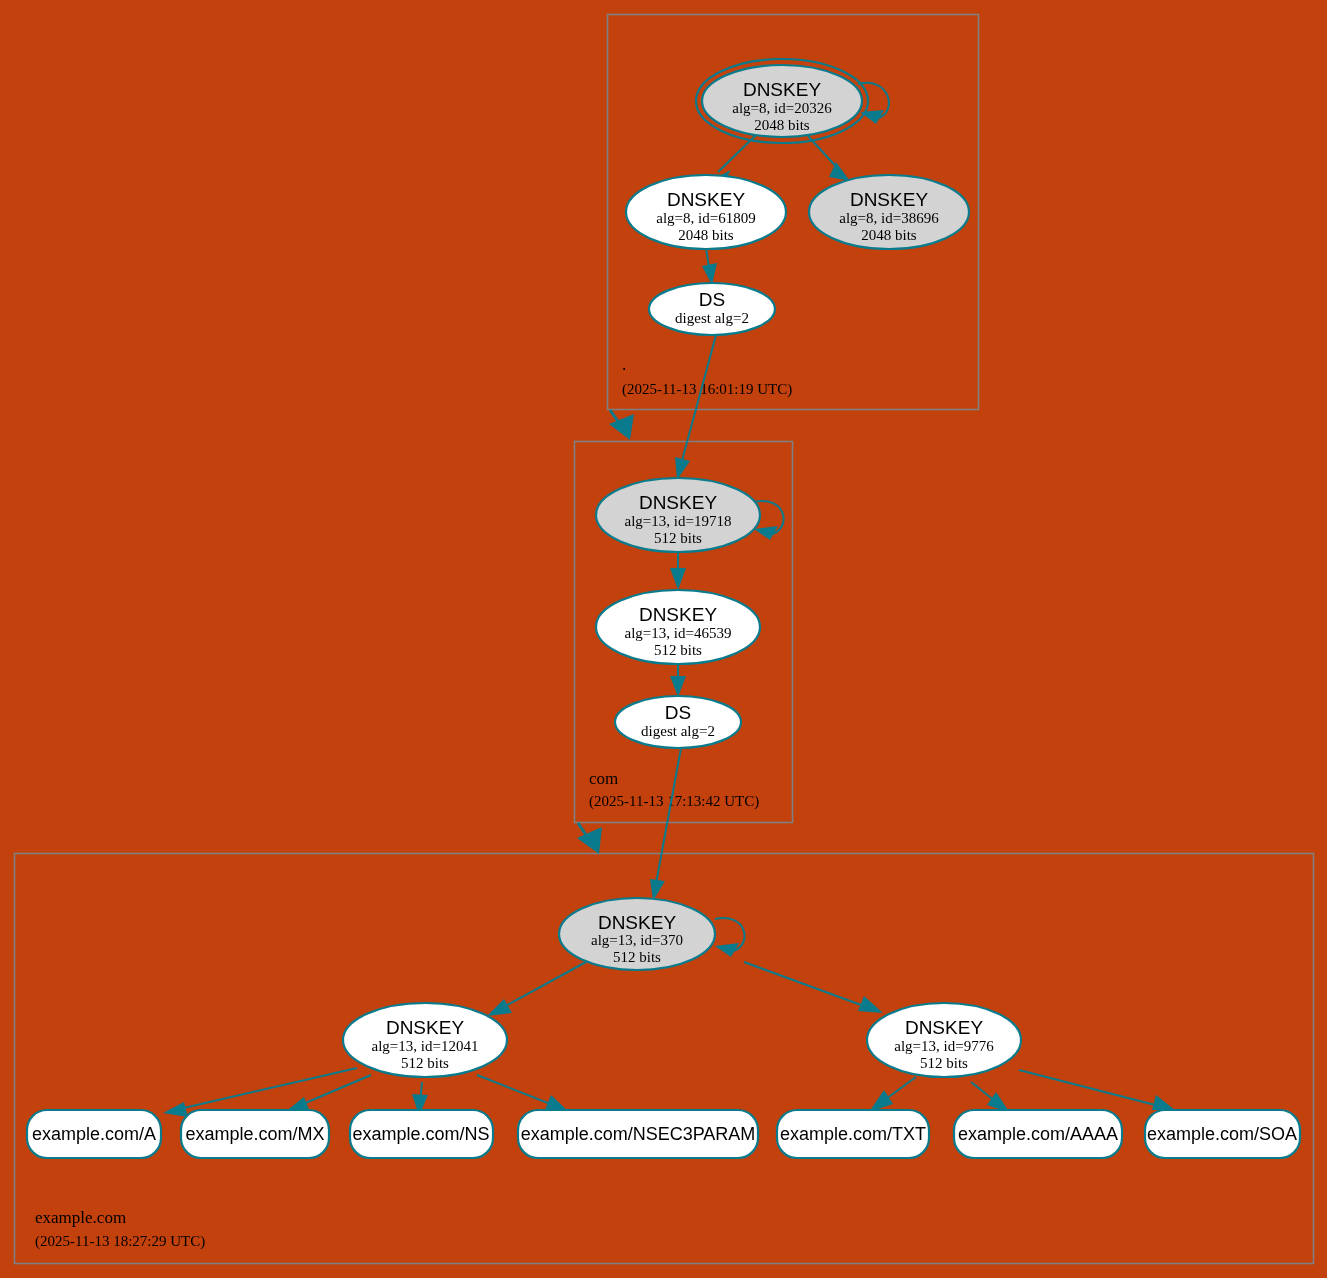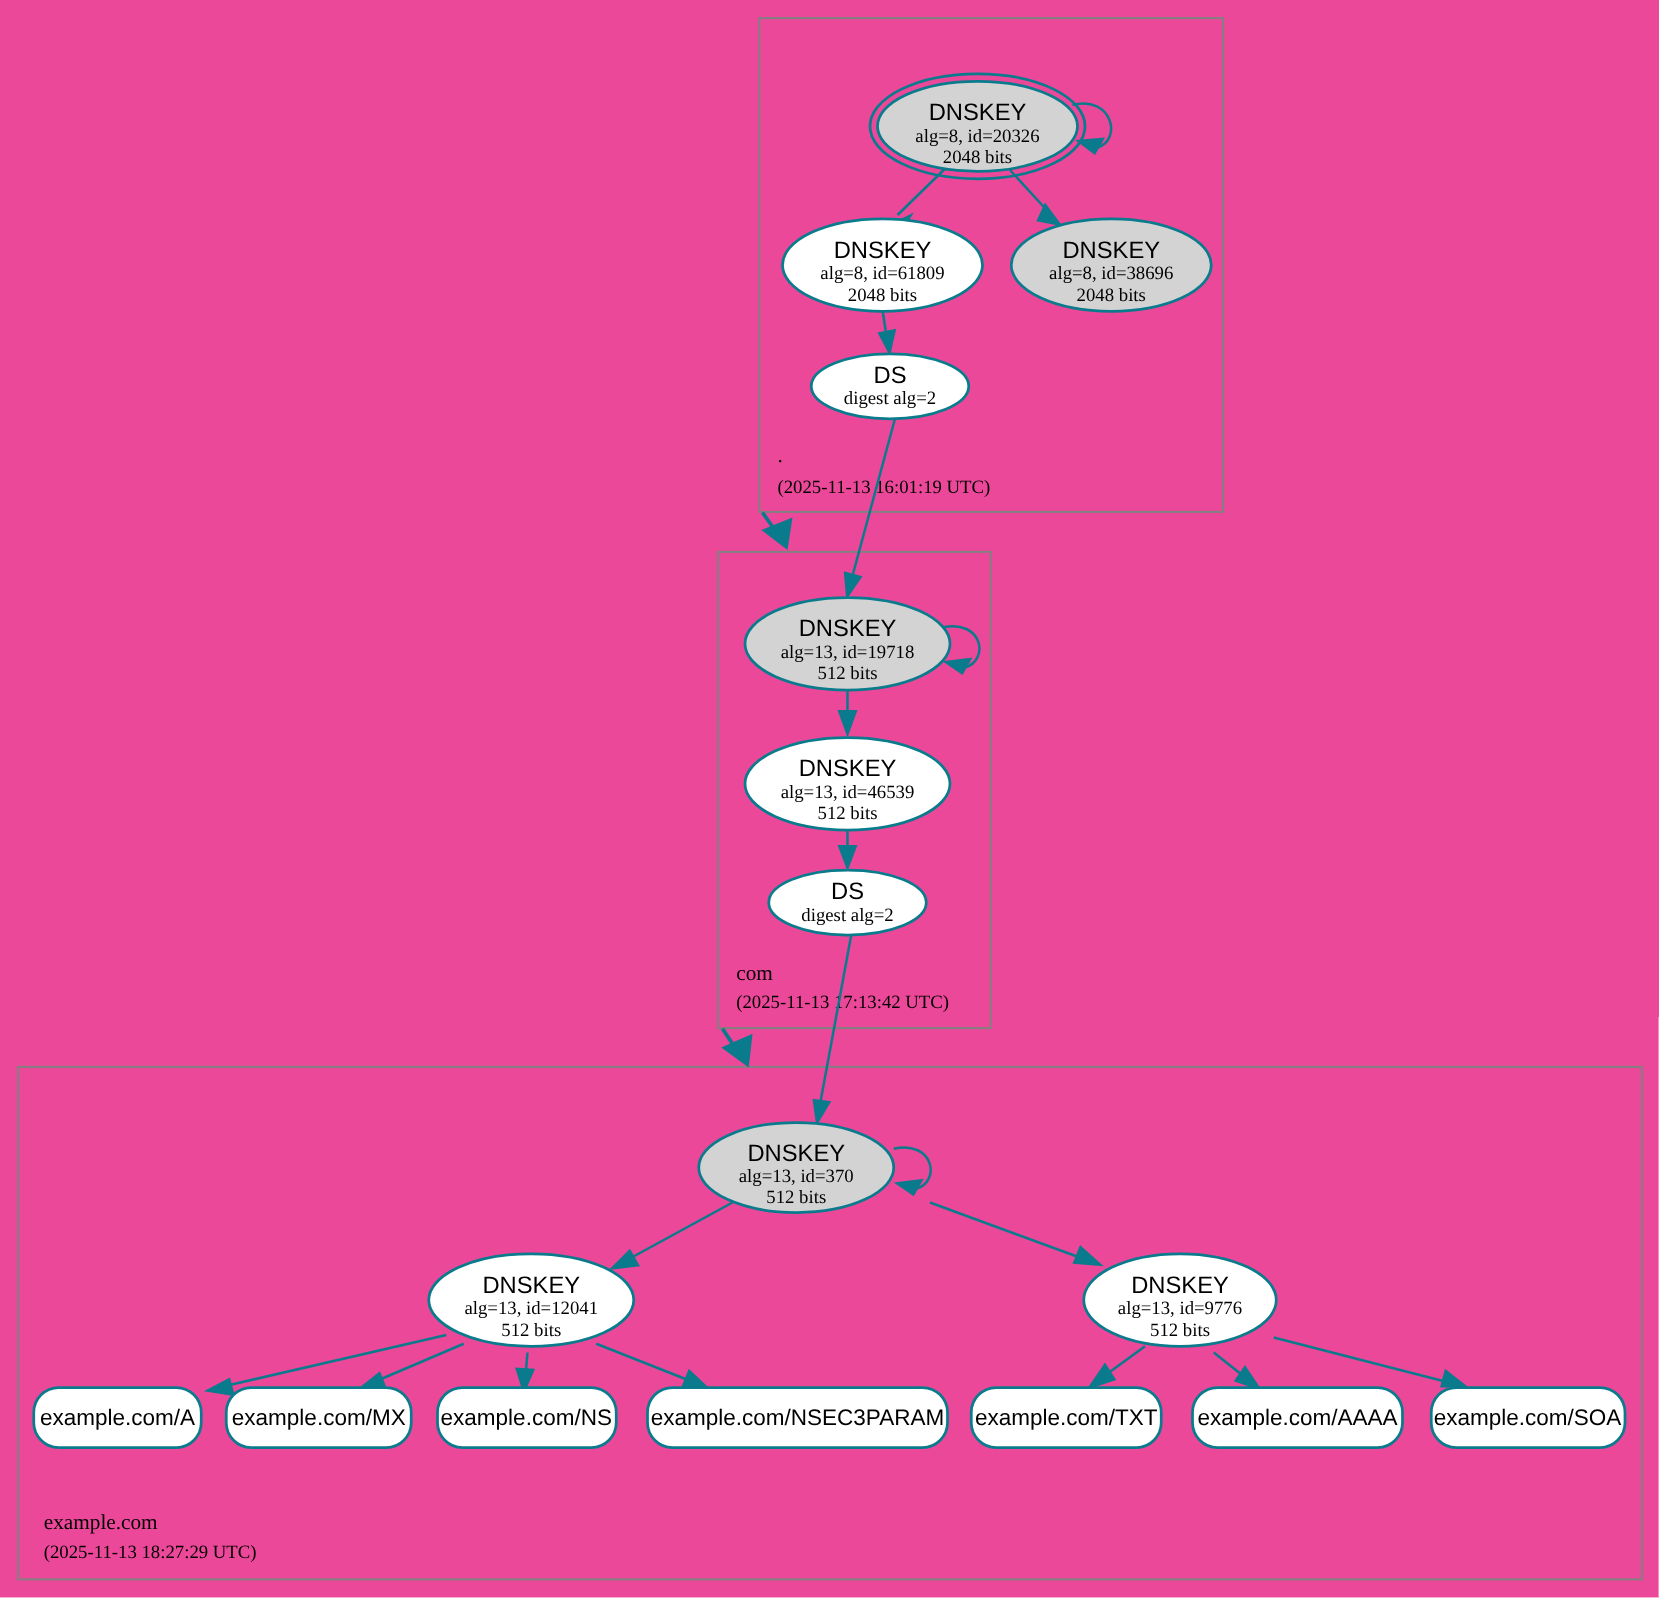--- a/index.html
+++ b/index.html
@@ -8,21 +8,21 @@
     padding: 0;
     background: #ffffff;
   }
   body {
     font-family: "Liberation Sans", sans-serif;
   }
   #canvas {
     position: relative;
     width: 1327px;
     height: 1278px;
-    background: #ec4899;
+    background: #c2410c;
     overflow: hidden;
   }
   svg#graph {
     position: absolute;
     top: 0;
     left: 0;
     width: 1327px;
     height: 1278px;
   }
   

